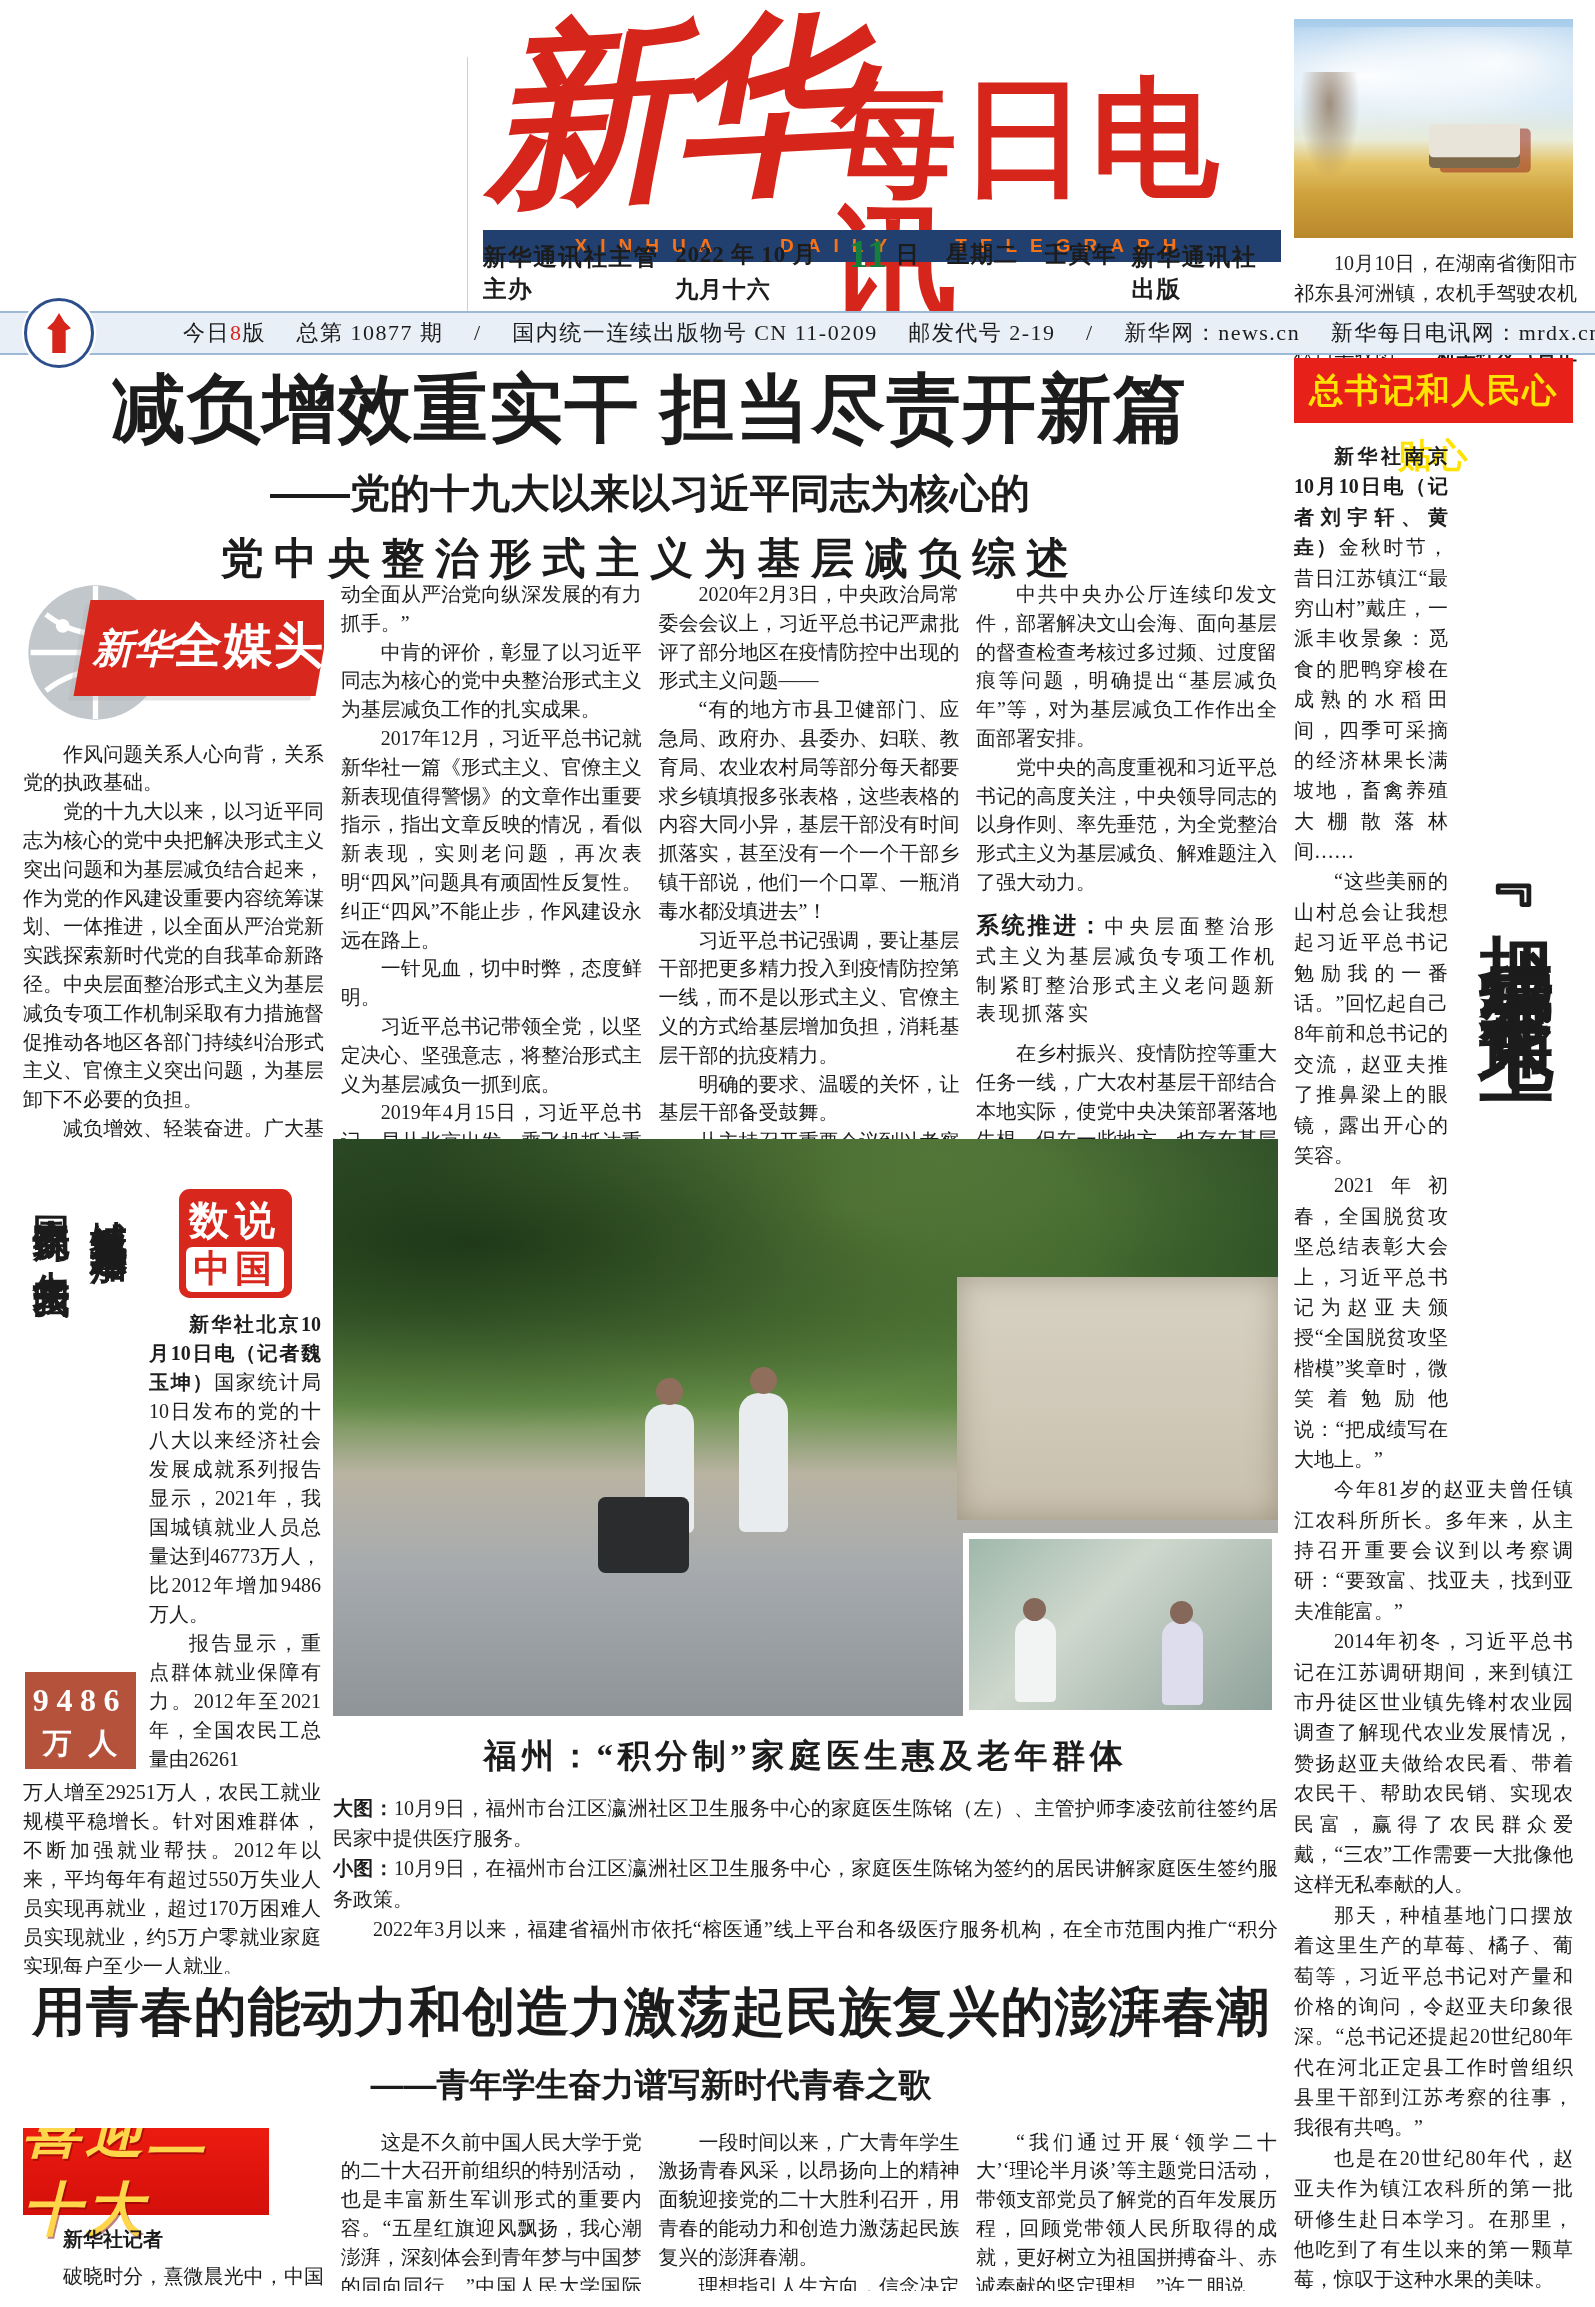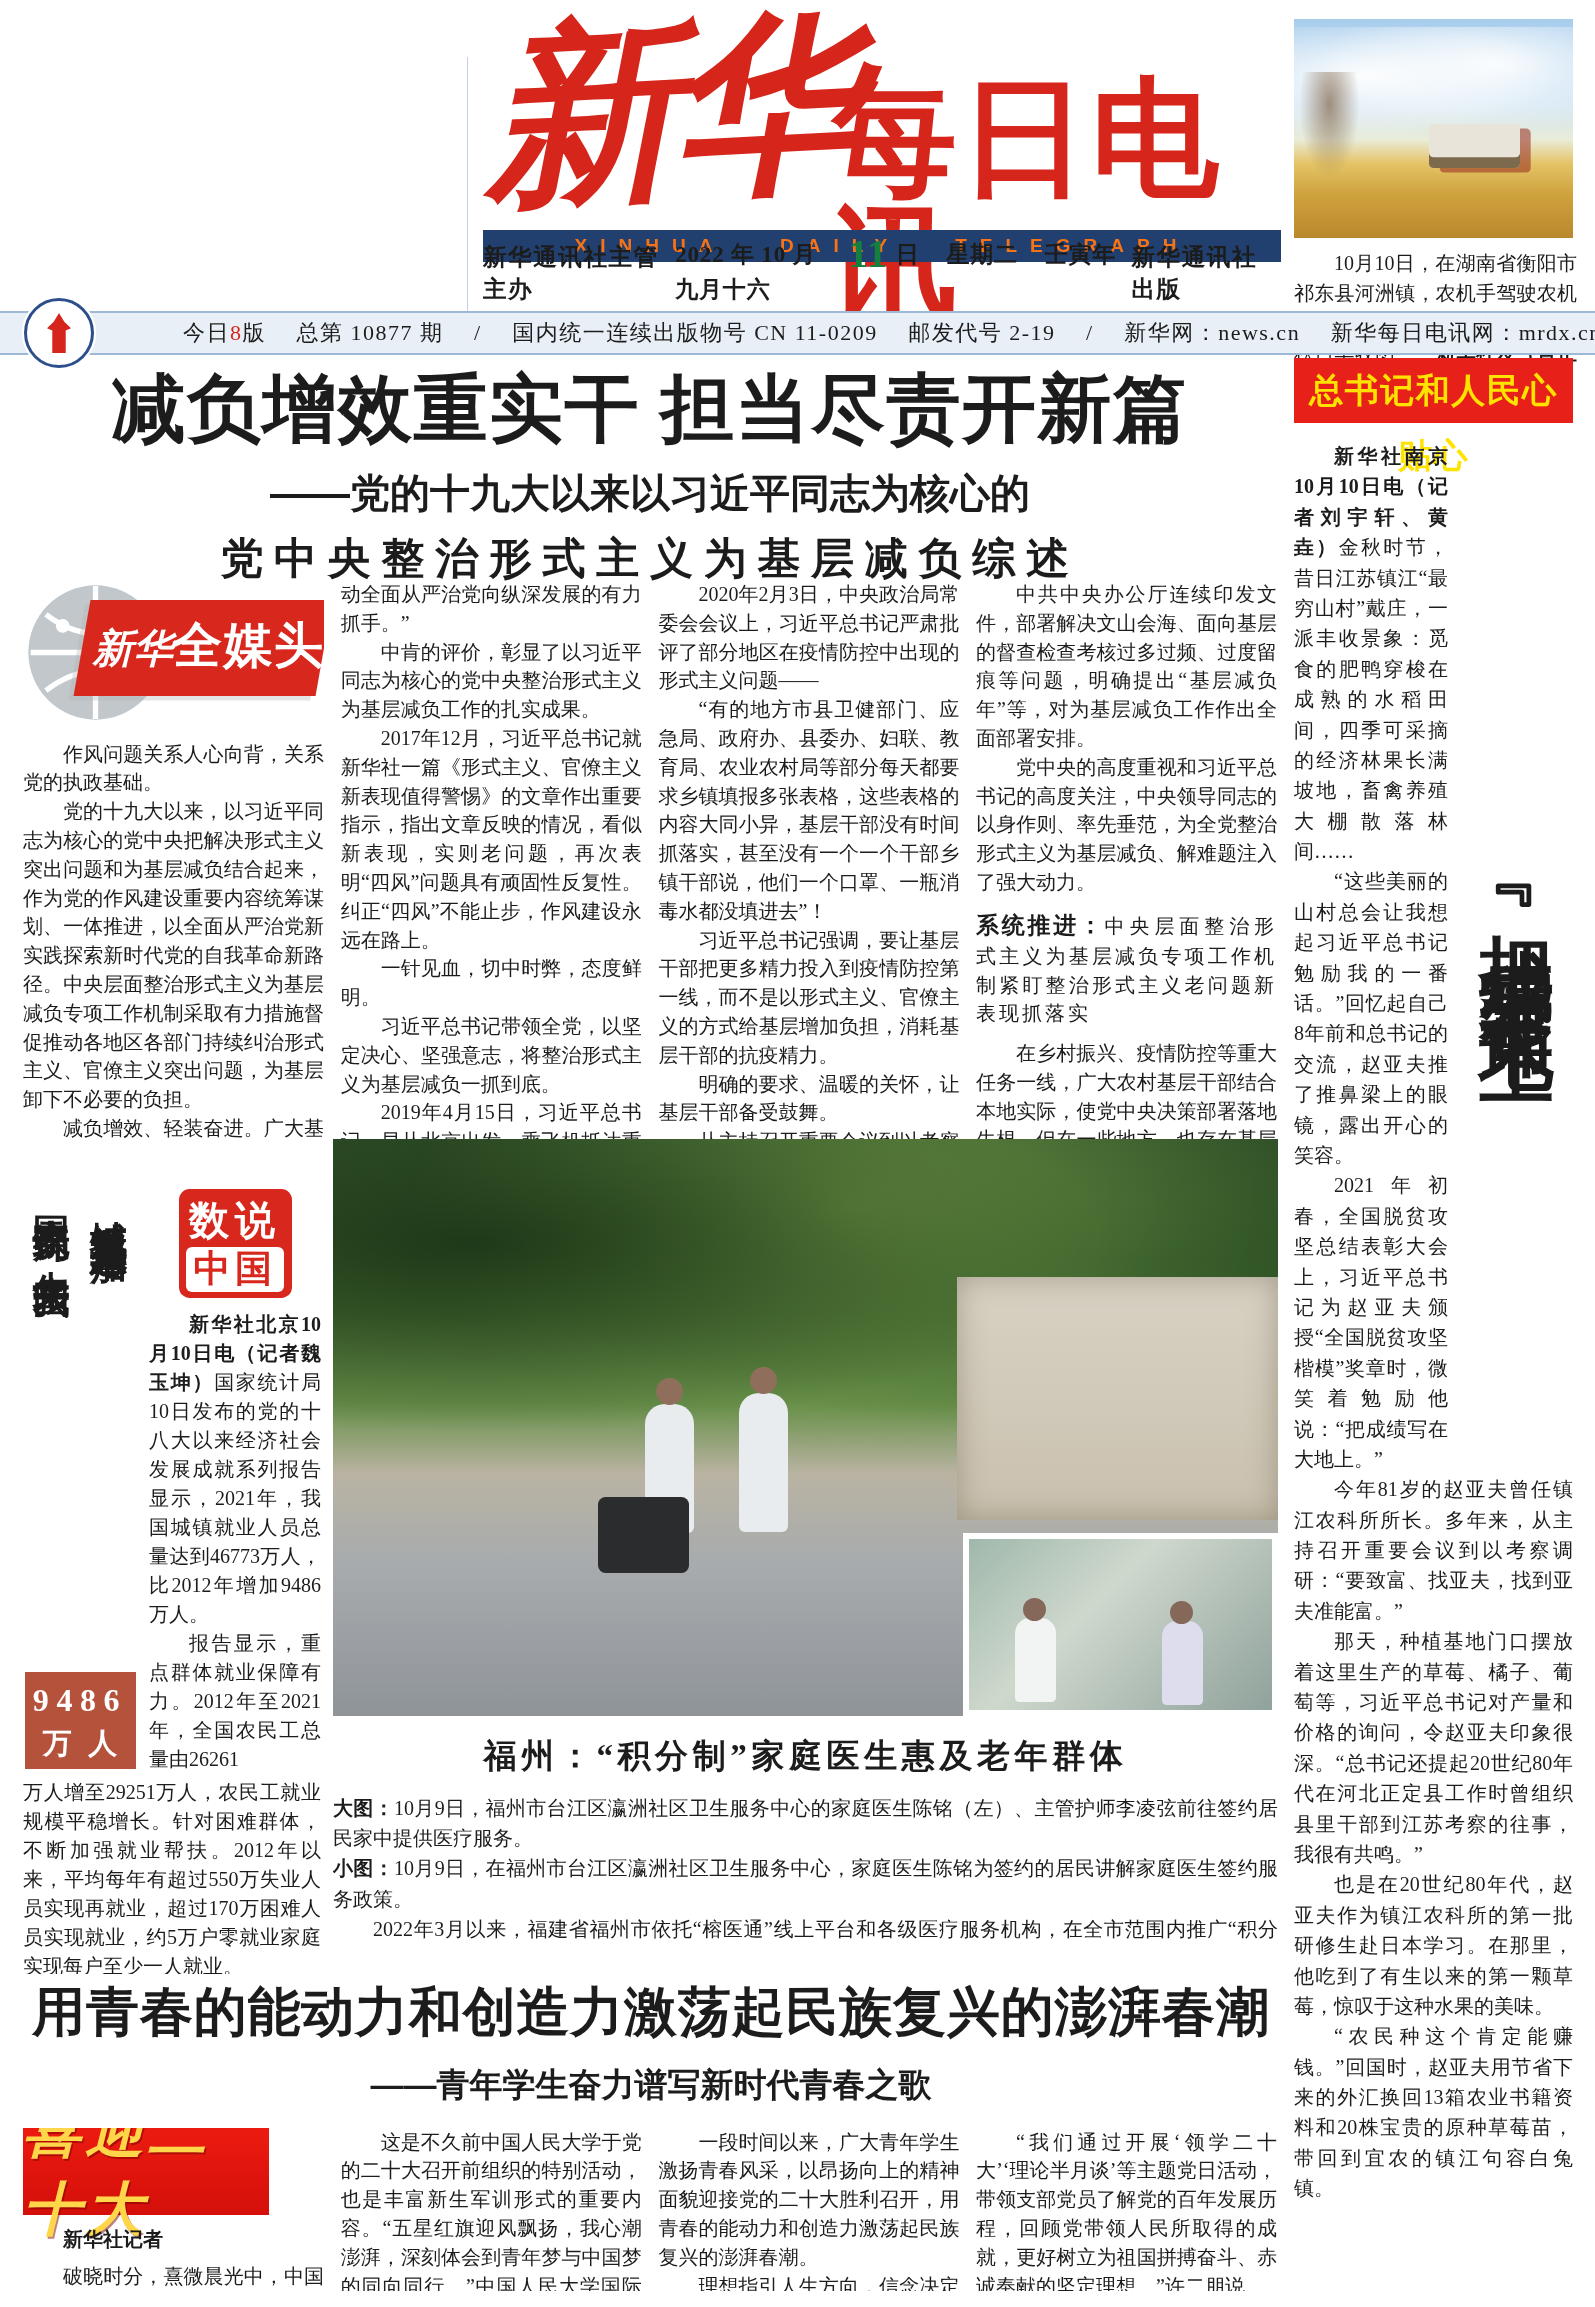--- a/index.html
+++ b/index.html
@@ -263,20 +263,21 @@
 
   <div class="sidebar">
     <div class="sb-head">总书记和人民心贴心</div>
     <div class="sb-body">
       <div class="sb-vert">『把成绩写在大地上』</div>
       <p><b>新华社南京10月10日电（记者刘宇轩、黄垚）</b><span>金秋时节，昔日江苏镇江“最穷山村”戴庄，一派丰收景象：觅食的肥鸭穿梭在成熟的水稻田间，四季可采摘的经济林果长满坡地，畜禽养殖大棚散落林间……</span></p>
       <div>
           <p>“这些美丽的山村总会让我想起习近平总书记勉励我的一番话。”回忆起自己8年前和总书记的交流，赵亚夫推了推鼻梁上的眼镜，露出开心的笑容。</p>
           <p>2021年初春，全国脱贫攻坚总结表彰大会上，习近平总书记为赵亚夫颁授“全国脱贫攻坚楷模”奖章时，微笑着勉励他说：“把成绩写在大地上。”</p>
           <p>今年81岁的赵亚夫曾任镇江农科所所长。多年来，从主持召开重要会议到以考察调研：“要致富、找亚夫，找到亚夫准能富。”</p>
+          <p>2014年初冬，习近平总书记在江苏调研期间，来到镇江市丹徒区世业镇先锋村农业园调查了解现代农业发展情况，赞扬赵亚夫做给农民看、带着农民干、帮助农民销、实现农民富，赢得了农民群众爱戴，“三农”工作需要一大批像他这样无私奉献的人。</p>
           <p>那天，种植基地门口摆放着这里生产的草莓、橘子、葡萄等，习近平总书记对产量和价格的询问，令赵亚夫印象很深。“总书记还提起20世纪80年代在河北正定县工作时曾组织县里干部到江苏考察的往事，我很有共鸣。”</p>
           <p>也是在20世纪80年代，赵亚夫作为镇江农科所的第一批研修生赴日本学习。在那里，他吃到了有生以来的第一颗草莓，惊叹于这种水果的美味。</p>
           <p>“农民种这个肯定能赚钱。”回国时，赵亚夫用节省下来的外汇换回13箱农业书籍资料和20株宝贵的原种草莓苗，带回到宜农的镇江句容白兔镇。</p>
         </div>
     </div>
   </div>
 
   <div class="stats">
     <div class="stats-top">
       <div class="heads-wrap">

